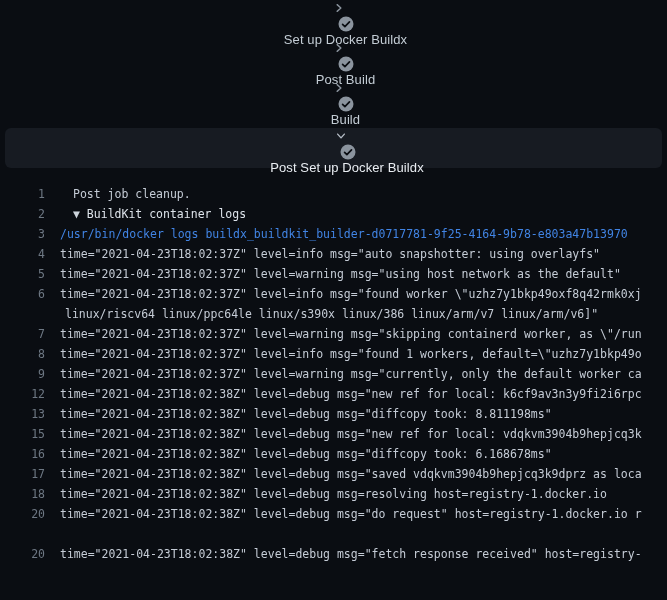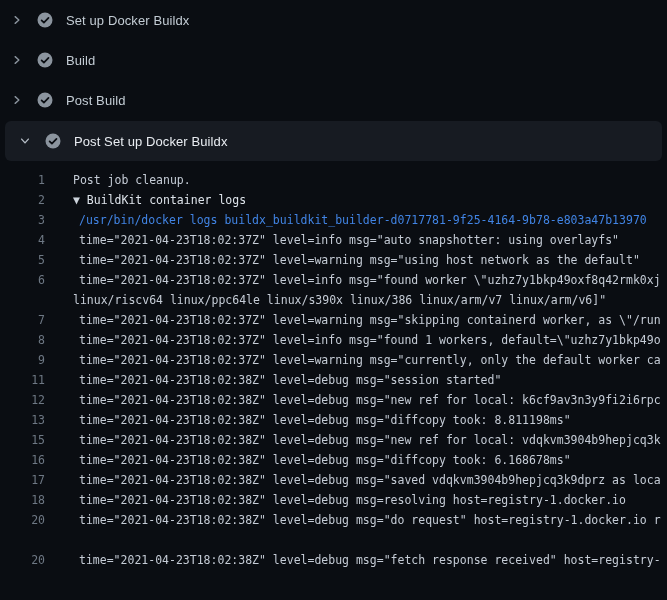--- a/index.html
+++ b/index.html
@@ -11,47 +11,48 @@
     font-family:"Liberation Sans", sans-serif;
   }
   
   .steps{padding:0;}
   .step{
     display:flex;align-items:center;
     height:40px;
     padding-left:11px;
     box-sizing:border-box;
     cursor:pointer;
+    flex-direction:column;
   }
   .step.expanded{
     background:#171b22;
     border-radius:6px;
-    margin:1px 5px;
+    margin:8px 5px;
     padding-left:14px;
   }
   .chev{width:12px;height:16px;display:flex;align-items:center;justify-content:center;flex:none;}
   .check{margin-left:14px;width:16px;height:16px;flex:none;}
   .step-label{margin-left:13px;font-size:13px;color:#c3ccd4;letter-spacing:.1px;}
   .step.expanded .step-label{color:#e9edf2;}
   
   .log{
     padding-top:8px;
     font-family:"DejaVu Sans Mono","Liberation Mono",monospace;
     font-size:11.5px;
   }
   .log-row{display:flex;height:20px;line-height:20px;overflow:hidden;}
   .ln{
     width:45px;flex:none;text-align:right;
     color:#6e7884;text-decoration:none;cursor:pointer;
     font-size:11.5px;
   }
   .lc{white-space:pre;color:#c5ccd6;overflow:hidden;}
   .lc.ind0{margin-left:28px;}
-  .lc.ind1{margin-left:34px;}
-  .lc.wrap{margin-left:28px;}
+  .lc.ind1{margin-left:15px;}
+  .lc.wrap{margin-left:20px;}
   .txt.cmd{color:#4184e4;}
   .txt.grp{color:#dde3ea;text-align:right;}
   .tri{color:#cdd4dc;cursor:pointer;}
 </style>
 </head>
 <body>
 
 <div class="page">
 
   <div class="steps">
@@ -76,36 +77,36 @@
         <svg width="12" height="12" viewBox="0 0 16 16">
             <path d="M5.5 3.5l5 4.5-5 4.5" fill="none" stroke="#8b949e" stroke-width="1.8" stroke-linecap="round" stroke-linejoin="round"></path>
           </svg>
       </span>
       <span class="check">
         <svg width="16" height="16" viewBox="0 0 16 16">
             <circle cx="8" cy="8" r="7.5" fill="#8b949e"></circle>
             <path d="M4.6 8.3l2.3 2.3 4.6-4.8" fill="none" stroke="#0a0d12" stroke-width="1.7" stroke-linecap="round" stroke-linejoin="round"></path>
           </svg>
       </span>
+      <span class="step-label">Post Build</span>
+    </div>
+
+    <div class="step">
+      <span class="chev">
+        <svg width="12" height="12" viewBox="0 0 16 16">
+            <path d="M5.5 3.5l5 4.5-5 4.5" fill="none" stroke="#8b949e" stroke-width="1.8" stroke-linecap="round" stroke-linejoin="round"></path>
+          </svg>
+      </span>
+      <span class="check">
+        <svg width="16" height="16" viewBox="0 0 16 16">
+            <circle cx="8" cy="8" r="7.5" fill="#8b949e"></circle>
+            <path d="M4.6 8.3l2.3 2.3 4.6-4.8" fill="none" stroke="#0a0d12" stroke-width="1.7" stroke-linecap="round" stroke-linejoin="round"></path>
+          </svg>
+      </span>
       <span class="step-label">Build</span>
-    </div>
-
-    <div class="step">
-      <span class="chev">
-        <svg width="12" height="12" viewBox="0 0 16 16">
-            <path d="M5.5 3.5l5 4.5-5 4.5" fill="none" stroke="#8b949e" stroke-width="1.8" stroke-linecap="round" stroke-linejoin="round"></path>
-          </svg>
-      </span>
-      <span class="check">
-        <svg width="16" height="16" viewBox="0 0 16 16">
-            <circle cx="8" cy="8" r="7.5" fill="#8b949e"></circle>
-            <path d="M4.6 8.3l2.3 2.3 4.6-4.8" fill="none" stroke="#0a0d12" stroke-width="1.7" stroke-linecap="round" stroke-linejoin="round"></path>
-          </svg>
-      </span>
-      <span class="step-label">Post Build</span>
     </div>
 
     <div class="step expanded">
       <span class="chev">
         <svg width="12" height="12" viewBox="0 0 16 16">
             <path d="M3.5 5.5l4.5 5 4.5-5" fill="none" stroke="#b6bec7" stroke-width="1.8" stroke-linecap="round" stroke-linejoin="round"></path>
           </svg>
       </span>
       <span class="check">
         <svg width="16" height="16" viewBox="0 0 16 16">
@@ -153,24 +154,20 @@
   </div>
       <div class="log-row">
     <a class="ln">8</a>
     <div class="lc ind1"><span class="txt">time="2021-04-23T18:02:37Z" level=info msg="found 1 workers, default=\"uzhz7y1bkp49o</span></div>
   </div>
       <div class="log-row">
     <a class="ln">9</a>
     <div class="lc ind1"><span class="txt">time="2021-04-23T18:02:37Z" level=warning msg="currently, only the default worker ca</span></div>
   </div>
       <div class="log-row">
-    <a class="ln">11</a>
-    <div class="lc ind1"><span class="txt">time="2021-04-23T18:02:38Z" level=debug msg="session started"</span></div>
-  </div>
-      <div class="log-row">
     <a class="ln">12</a>
     <div class="lc ind1"><span class="txt">time="2021-04-23T18:02:38Z" level=debug msg="new ref for local: k6cf9av3n3y9fi2i6rpc</span></div>
   </div>
       <div class="log-row">
     <a class="ln">13</a>
     <div class="lc ind1"><span class="txt">time="2021-04-23T18:02:38Z" level=debug msg="diffcopy took: 8.811198ms"</span></div>
   </div>
       <div class="log-row">
     <a class="ln">15</a>
     <div class="lc ind1"><span class="txt">time="2021-04-23T18:02:38Z" level=debug msg="new ref for local: vdqkvm3904b9hepjcq3k</span></div>

